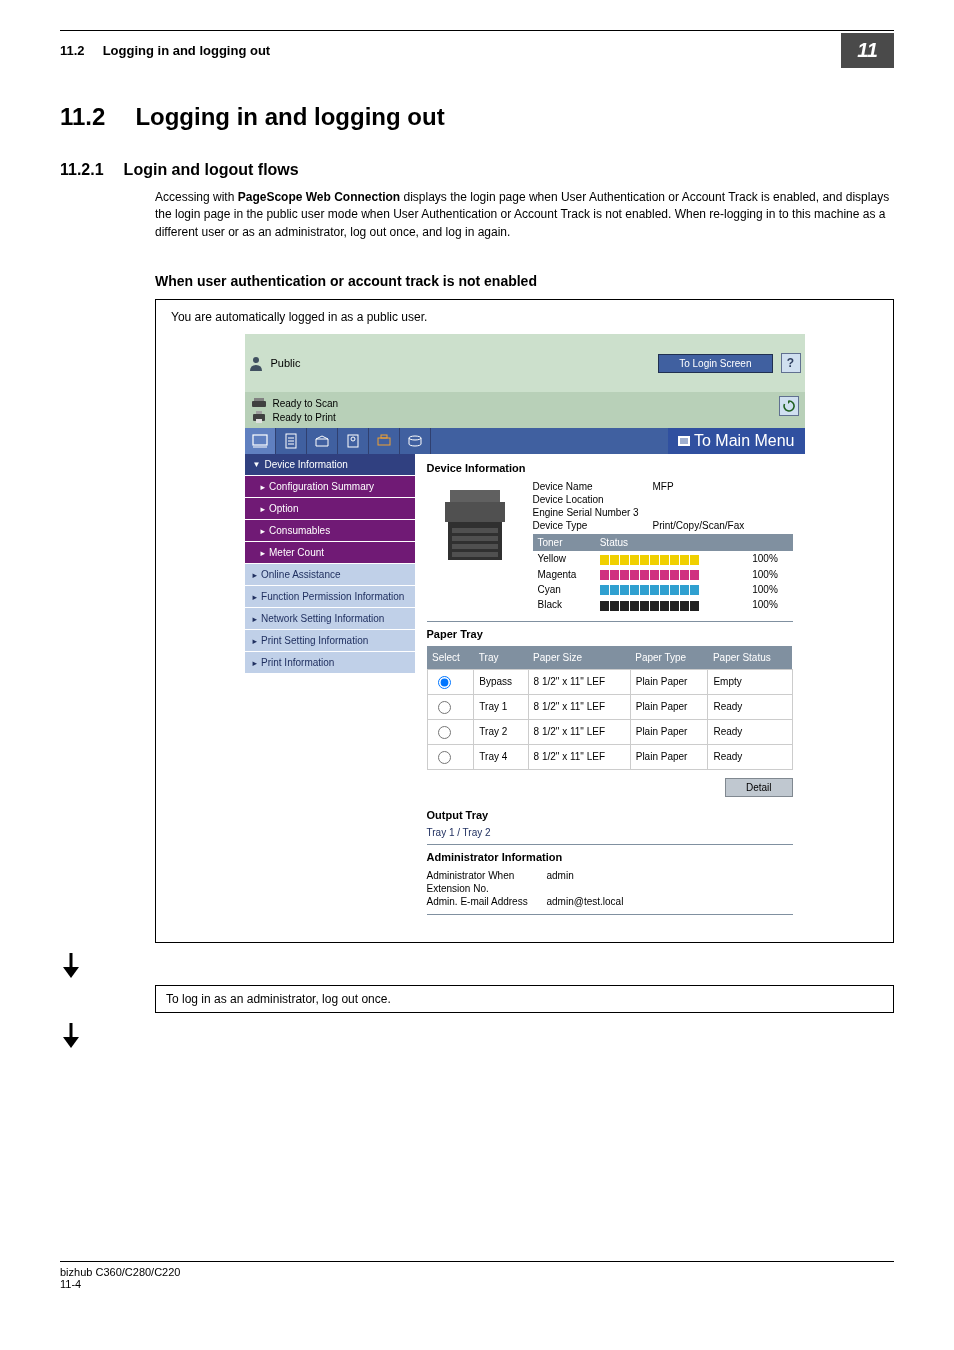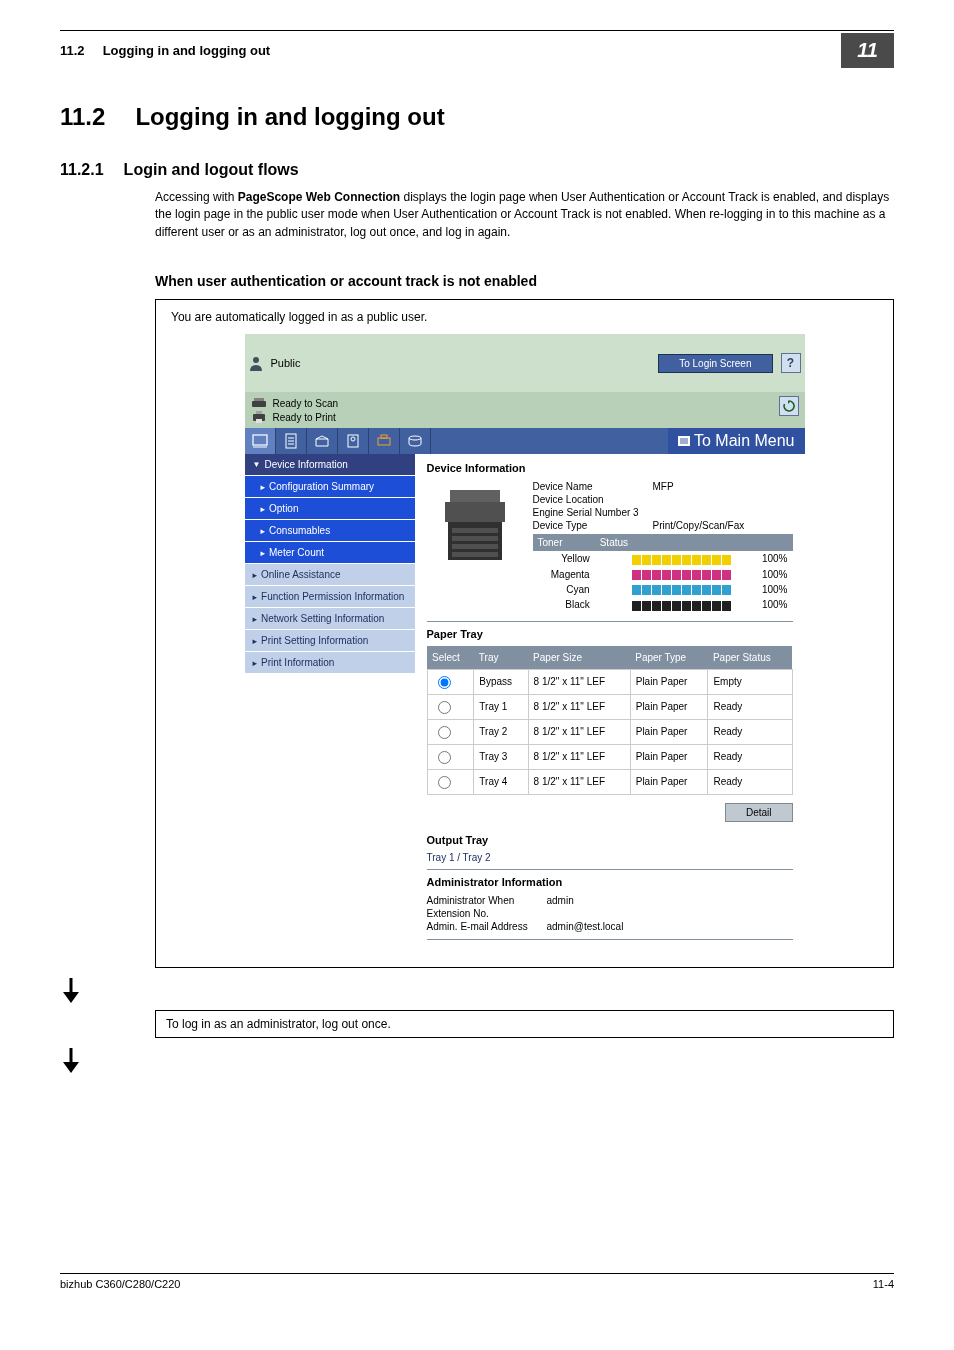--- a/index.html
+++ b/index.html
@@ -139,42 +139,42 @@
     background:#3050a0;color:#fff;font-size:16px;padding:4px 10px;
     display:flex;align-items:center;gap:4px;
   }
   .shot-body { display:flex; }
   .nav {
     width:170px;
     background:#fff;
     font-size:10px;
   }
   .nav-item {
-    background:#1d4ed8;color:#fff;padding:5px 8px;border-bottom:1px solid #fff;
+    background:#701a75;color:#fff;padding:5px 8px;border-bottom:1px solid #fff;
     display:flex;align-items:center;gap:4px;
   }
   .nav-item.active { background:#304080; }
   .nav-item.light { background:#c0d0e8;color:#203060; }
   .nav-sub { padding-left:16px; }
   .triangle-down::before{content:"▼ ";font-size:8px;}
   .triangle-right::before{content:"▸ ";font-size:9px;}
   .content {
     flex:1;
     padding:6px 12px;
     font-size:10px;
   }
   .content h4 {margin:2px 0 6px 0;font-size:11px;}
   .dev-grid { display:flex; gap:10px; margin-bottom:8px;}
   .dev-img-box {width:96px;height:90px;display:flex;align-items:flex-start;justify-content:center;}
   .dev-fields { flex:1; }
   .dev-row {display:flex;font-size:10px;padding:1px 0;}
   .dev-row .l{width:120px;}
   .toner-table {width:100%;border-collapse:collapse;font-size:10px;margin-top:2px;}
   .toner-table th{background:#8090a0;color:#fff;text-align:left;padding:3px 5px;font-weight:normal;}
-  .toner-table td{padding:2px 5px;text-align:right;}
+  .toner-table td{padding:2px 5px;}
   .bar {display:inline-block;width:110px;height:10px;vertical-align:middle;}
   .bar-seg-y{ display:flex; gap:1px;}
   .seg{width:9px;height:10px;}
   .paper-table{width:100%;border-collapse:collapse;font-size:10px;margin-bottom:8px;}
   .paper-table th{background:#8090a0;color:#fff;text-align:left;padding:6px 5px;font-weight:normal;}
   .paper-table td{border:1px solid #ccc;padding:3px 5px;}
   .detail-btn{float:right;background:#c0c8d0;border:1px solid #808890;padding:3px 20px;font-size:10px;margin-bottom:10px;}
   .hr {border-top:1px solid #8090a0;margin:6px 0;}
   .down-arrow {
     text-align:center;
@@ -188,20 +188,21 @@
     font-size:12px;
   }
   .footer {
     position:absolute;
     bottom:30px;
     left:60px;right:60px;
     border-top:1px solid #000;
     padding-top:4px;
     display:flex;justify-content:space-between;
     font-size:11px;
+    flex-direction:column;
   }
   svg{display:block;}
 </style>
 </head>
 <body>
 
 <div class="page">
   <div class="header-line"></div>
   <div class="header">
     <div class="header-left">
@@ -500,27 +501,20 @@
                 </tr>
                 <tr>
                   <td><input type="radio" name="pt" style=""></td>
                   <td>Tray 2</td>
                   <td>8 1/2" x 11" LEF</td>
                   <td>Plain Paper</td>
                   <td>Ready</td>
                 </tr>
                 <tr>
                   <td><input type="radio" name="pt" style=""></td>
-                  <td>Tray 3</td>
-                  <td>8 1/2" x 11" LEF</td>
-                  <td>Plain Paper</td>
-                  <td>Ready</td>
-                </tr>
-                <tr>
-                  <td><input type="radio" name="pt" style=""></td>
                   <td>Tray 4</td>
                   <td>8 1/2" x 11" LEF</td>
                   <td>Plain Paper</td>
                   <td>Ready</td>
                 </tr>
               </tbody>
           </table>
           <div style="overflow:hidden;">
               <span class="detail-btn">Detail</span>
             </div>

